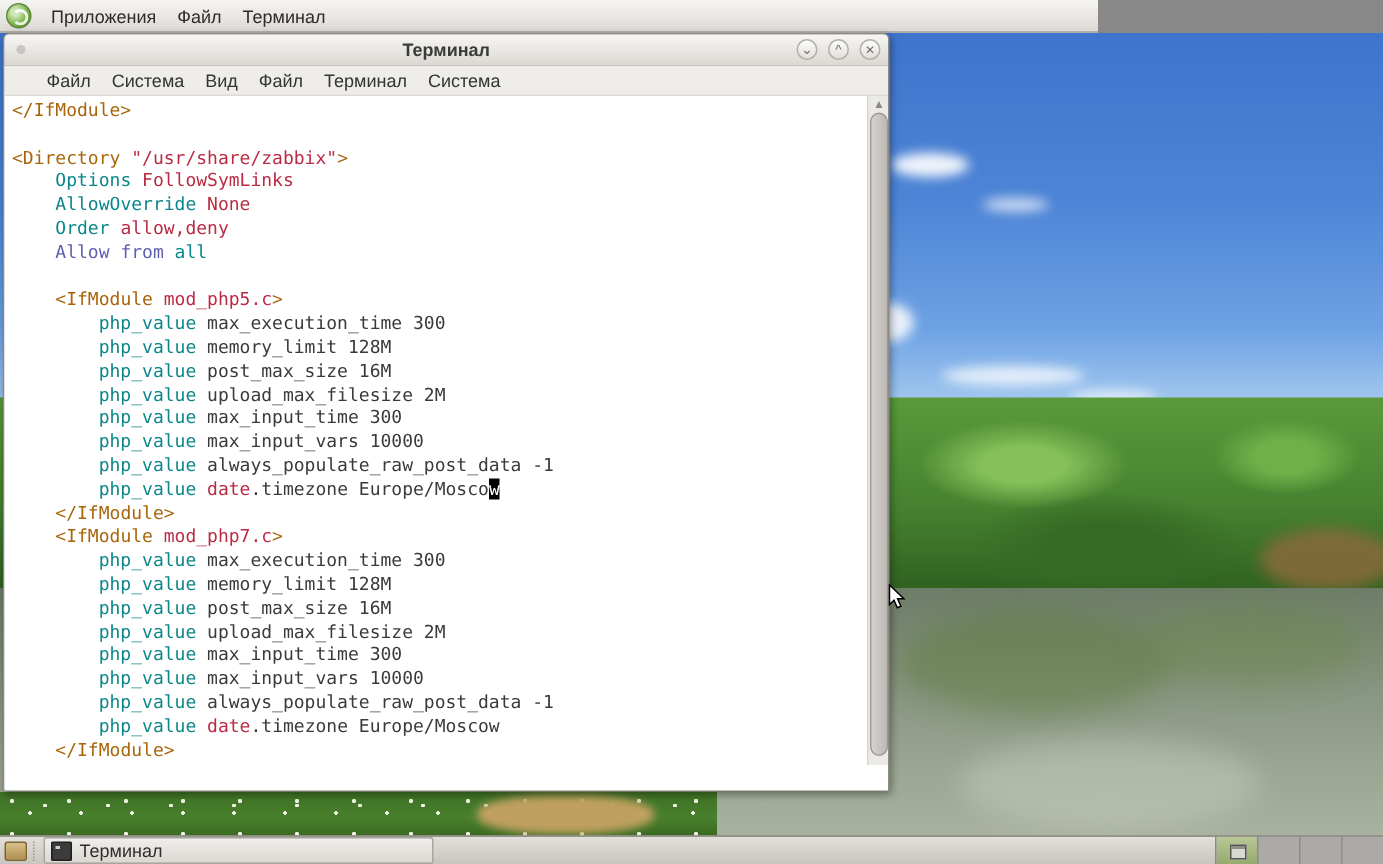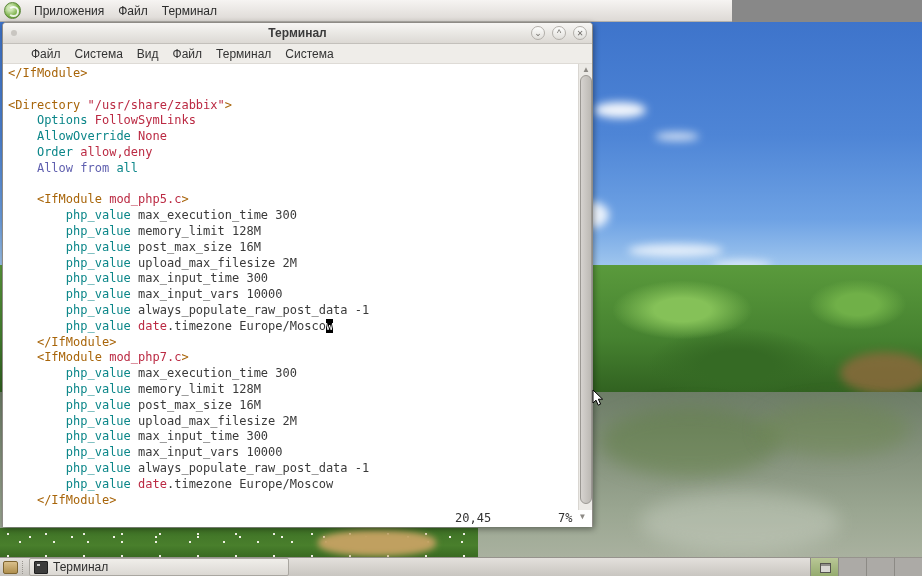--- a/index.html
+++ b/index.html
@@ -164,25 +164,20 @@
     <span>Файл</span>
     <span>Терминал</span>
     <span>Система</span>
   </div>
   <div class="term-body">
     <div class="code" id="code-area"><div><span style="color: rgb(168, 101, 10);">&lt;/IfModule&gt;</span></div><div>&nbsp;</div><div><span style="color: rgb(168, 101, 10);">&lt;Directory </span><span style="color: rgb(187, 42, 67);">"/usr/share/zabbix"</span><span style="color: rgb(168, 101, 10);">&gt;</span></div><div><span style="color: rgb(58, 58, 58);">    </span><span style="color: rgb(11, 134, 137);">Options</span><span style="color: rgb(58, 58, 58);"> </span><span style="color: rgb(187, 42, 67);">FollowSymLinks</span></div><div><span style="color: rgb(58, 58, 58);">    </span><span style="color: rgb(11, 134, 137);">AllowOverride</span><span style="color: rgb(58, 58, 58);"> </span><span style="color: rgb(187, 42, 67);">None</span></div><div><span style="color: rgb(58, 58, 58);">    </span><span style="color: rgb(11, 134, 137);">Order</span><span style="color: rgb(58, 58, 58);"> </span><span style="color: rgb(187, 42, 67);">allow,deny</span></div><div><span style="color: rgb(58, 58, 58);">    </span><span style="color: rgb(95, 95, 175);">Allow from </span><span style="color: rgb(11, 134, 137);">all</span></div><div>&nbsp;</div><div><span style="color: rgb(58, 58, 58);">    </span><span style="color: rgb(168, 101, 10);">&lt;IfModule </span><span style="color: rgb(187, 42, 67);">mod_php5.c</span><span style="color: rgb(168, 101, 10);">&gt;</span></div><div><span style="color: rgb(58, 58, 58);">        </span><span style="color: rgb(11, 134, 137);">php_value</span><span style="color: rgb(58, 58, 58);"> max_execution_time 300</span></div><div><span style="color: rgb(58, 58, 58);">        </span><span style="color: rgb(11, 134, 137);">php_value</span><span style="color: rgb(58, 58, 58);"> memory_limit 128M</span></div><div><span style="color: rgb(58, 58, 58);">        </span><span style="color: rgb(11, 134, 137);">php_value</span><span style="color: rgb(58, 58, 58);"> post_max_size 16M</span></div><div><span style="color: rgb(58, 58, 58);">        </span><span style="color: rgb(11, 134, 137);">php_value</span><span style="color: rgb(58, 58, 58);"> upload_max_filesize 2M</span></div><div><span style="color: rgb(58, 58, 58);">        </span><span style="color: rgb(11, 134, 137);">php_value</span><span style="color: rgb(58, 58, 58);"> max_input_time 300</span></div><div><span style="color: rgb(58, 58, 58);">        </span><span style="color: rgb(11, 134, 137);">php_value</span><span style="color: rgb(58, 58, 58);"> max_input_vars 10000</span></div><div><span style="color: rgb(58, 58, 58);">        </span><span style="color: rgb(11, 134, 137);">php_value</span><span style="color: rgb(58, 58, 58);"> always_populate_raw_post_data -1</span></div><div><span style="color: rgb(58, 58, 58);">        </span><span style="color: rgb(11, 134, 137);">php_value</span><span style="color: rgb(58, 58, 58);"> </span><span style="color: rgb(187, 42, 67);">date</span><span style="color: rgb(58, 58, 58);">.timezone Europe/Mosco</span><span class="cursor">w</span></div><div><span style="color: rgb(58, 58, 58);">    </span><span style="color: rgb(168, 101, 10);">&lt;/IfModule&gt;</span></div><div><span style="color: rgb(58, 58, 58);">    </span><span style="color: rgb(168, 101, 10);">&lt;IfModule </span><span style="color: rgb(187, 42, 67);">mod_php7.c</span><span style="color: rgb(168, 101, 10);">&gt;</span></div><div><span style="color: rgb(58, 58, 58);">        </span><span style="color: rgb(11, 134, 137);">php_value</span><span style="color: rgb(58, 58, 58);"> max_execution_time 300</span></div><div><span style="color: rgb(58, 58, 58);">        </span><span style="color: rgb(11, 134, 137);">php_value</span><span style="color: rgb(58, 58, 58);"> memory_limit 128M</span></div><div><span style="color: rgb(58, 58, 58);">        </span><span style="color: rgb(11, 134, 137);">php_value</span><span style="color: rgb(58, 58, 58);"> post_max_size 16M</span></div><div><span style="color: rgb(58, 58, 58);">        </span><span style="color: rgb(11, 134, 137);">php_value</span><span style="color: rgb(58, 58, 58);"> upload_max_filesize 2M</span></div><div><span style="color: rgb(58, 58, 58);">        </span><span style="color: rgb(11, 134, 137);">php_value</span><span style="color: rgb(58, 58, 58);"> max_input_time 300</span></div><div><span style="color: rgb(58, 58, 58);">        </span><span style="color: rgb(11, 134, 137);">php_value</span><span style="color: rgb(58, 58, 58);"> max_input_vars 10000</span></div><div><span style="color: rgb(58, 58, 58);">        </span><span style="color: rgb(11, 134, 137);">php_value</span><span style="color: rgb(58, 58, 58);"> always_populate_raw_post_data -1</span></div><div><span style="color: rgb(58, 58, 58);">        </span><span style="color: rgb(11, 134, 137);">php_value</span><span style="color: rgb(58, 58, 58);"> </span><span style="color: rgb(187, 42, 67);">date</span><span style="color: rgb(58, 58, 58);">.timezone Europe/Moscow</span></div><div><span style="color: rgb(58, 58, 58);">    </span><span style="color: rgb(168, 101, 10);">&lt;/IfModule&gt;</span></div></div>
     <div class="scrollbar">
       <span class="sb-up">▲</span>
       <div class="sb-thumb"></div>
     </div>
-    <div class="statusline">
-      <span class="ruler">20,45</span>
-      <span class="pct">7%</span>
-      <span class="sb-down">▼</span>
-    </div>
   </div>
 </div>
 
 <div class="mouse">
   <svg width="12" height="18" viewBox="0 0 12 18">
     <polygon points="1,1 1,14 4,11.2 6.2,16.2 8.6,15.1 6.4,10.2 10.6,10.2" fill="#fff" stroke="#000" stroke-width="1"></polygon>
   </svg>
 </div>
 
 <div class="taskbar">

